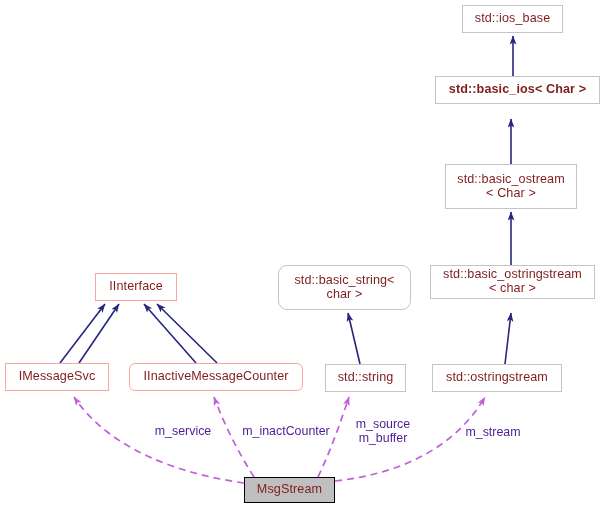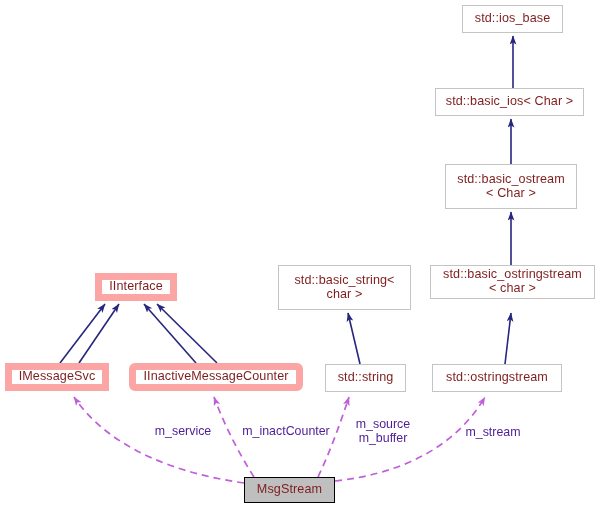--- a/index.html
+++ b/index.html
@@ -36,21 +36,21 @@
     background: #ffffff;
     z-index: 5;
     white-space: pre-line;
     font-size: 12.6px;
     letter-spacing: 0.1px;
   }
   .node.std {
     border: 1px solid #c4c4c4;
   }
   .node.iface {
-    border: 7px solid #fca5a5;
+    border: 1px solid #fca5a5;
     text-align: right;
   }
   .node.focus {
     border: 1px solid #000000;
     background: #bfbfbf;
   }
   .edge-label {
     position: absolute;
     z-index: 6;
     color: #4c1d95;
@@ -91,27 +91,27 @@
 
     <g stroke="#bf5fd9" stroke-width="1.7" fill="none" stroke-dasharray="7,5">
       <path d="M 244,483 C 180,474 110,450 74,397" marker-end="url(#arrow-usage)"></path>
       <path d="M 254,477 C 238,452 224,424 214,397" marker-end="url(#arrow-usage)"></path>
       <path d="M 318,477 C 330,452 340,424 349,397" marker-end="url(#arrow-usage)"></path>
       <path d="M 335,481 C 400,474 455,448 485,397" marker-end="url(#arrow-usage)"></path>
     </g>
   </svg>
 
   <div class="node std" style="left:462px; top:5px;   width:101px; height:28px;">std::ios_base</div>
-  <div class="node std" style="left:435px; top:88px;  width:149px; height:28px;">std::basic_ios&lt; Char &gt;</div>
+  <div class="node std" style="left:435px; top:76px;  width:165px; height:28px;font-weight:bold;">std::basic_ios&lt; Char &gt;</div>
   <div class="node std" style="left:445px; top:164px; width:132px; height:45px;">std::basic_ostream
 &lt; Char &gt;</div>
   <div class="node std" style="left:430px; top:265px; width:165px; height:34px;">std::basic_ostringstream
 &lt; char &gt;</div>
   <div class="node std" style="left:432px; top:364px; width:130px; height:28px;">std::ostringstream</div>
-  <div class="node std" style="left:278px; top:265px; width:133px; height:45px;">std::basic_string&lt;
+  <div class="node std" style="left:278px; top:265px; width:133px; height:45px;border-radius:9px;">std::basic_string&lt;
 char &gt;</div>
   <div class="node std" style="left:325px; top:364px; width:81px;  height:28px;">std::string</div>
   <div class="node iface" style="left:95px;  top:273px; width:82px;  height:28px;">IInterface</div>
   <div class="node iface" style="left:5px;   top:363px; width:104px; height:28px;">IMessageSvc</div>
   <div class="node iface" style="left:129px; top:363px; width:174px; height:28px;border-radius:6px;">IInactiveMessageCounter</div>
   <div class="node focus" style="left:244px; top:477px; width:91px;  height:26px;">MsgStream</div>
 
   <div class="edge-label" style="left:148px; top:424px; width:70px;">m_service</div>
   <div class="edge-label" style="left:236px; top:424px; width:100px;">m_inactCounter</div>
   <div class="edge-label" style="left:351px; top:417px; width:64px;">m_source

